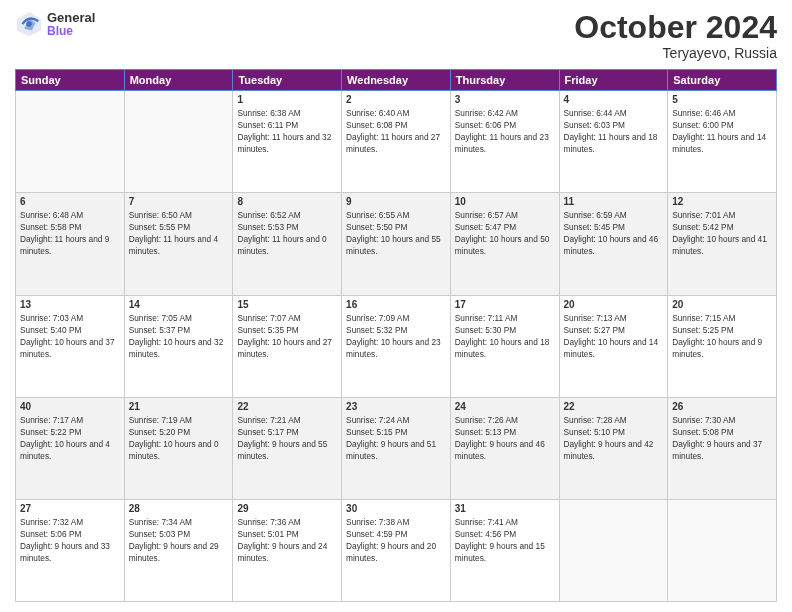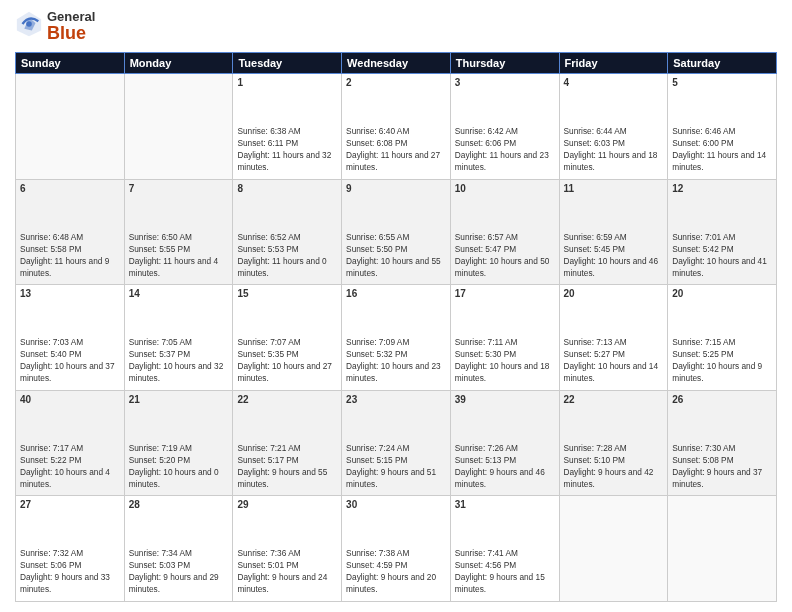--- a/index.html
+++ b/index.html
@@ -18,37 +18,37 @@
       flex-direction: column;
     }
     .header {
       display: flex;
       justify-content: space-between;
       align-items: flex-start;
       margin-bottom: 8px;
     }
     .logo {
       display: flex;
-      align-items: flex-start;
+      align-items: flex-end;
       gap: 4px;
     }
     .logo-text {
       display: flex;
       flex-direction: column;
       line-height: 1.1;
     }
     .logo-general {
       font-size: 13px;
       font-weight: bold;
       color: #333;
     }
     .logo-blue {
-      font-size: 18px;
-      font-weight: bold;
-      color: #c2410c;
+      font-size: 12px;
+      font-weight: bold;
+      color: #8b5cf6;
     }
     .logo-icon {
       width: 28px;
       height: 28px;
     }
     .title-block {
       text-align: right;
     }
     .month-title {
       font-size: 32px;
@@ -91,49 +91,52 @@
     .day-num {
       font-size: 10px;
       font-weight: bold;
       display: block;
       margin-bottom: 2px;
     }
     .day-info {
       line-height: 1.45;
       color: #333;
       font-size: 8.3px;
-      margin-top: 37px;
     }
     tr:nth-child(even) td {
       background-color: #f2f2f2;
     }
     tr:nth-child(odd) td {
       background-color: #ffffff;
     }
     .calendar thead tr th {
-      background-color: #0f172a;
+      background-color: #701a75;
     }
   </style>
 </head>
 <body>
 
 <div class="page">
   <div class="header">
     <div class="logo">
       <svg class="logo-icon" viewBox="0 0 30 30" xmlns="http://www.w3.org/2000/svg">
         <polygon points="15,2 28,10 28,22 15,28 2,22 2,10" fill="#4472C4" opacity="0.15"></polygon>
         <path d="M8,15 Q15,5 25,12" stroke="#4472C4" stroke-width="2.5" fill="none"></path>
         <path d="M15,8 L22,14 L18,22 L10,20 Z" fill="#4472C4" opacity="0.5"></path>
         <circle cx="15" cy="15" r="3" fill="#4472C4"></circle>
       </svg>
       <div class="logo-text">
         <span class="logo-general">General</span>
         <span class="logo-blue">Blue</span>
       </div>
     </div>
+    <div class="title-block">
+      <div class="month-title">October 2024</div>
+      <div class="location">Teryayevo, Russia</div>
+    </div>
   </div>
 
   <table class="calendar">
     <thead>
       <tr>
       <th>Sunday</th>
           <th>Monday</th>
           <th>Tuesday</th>
           <th>Wednesday</th>
           <th>Thursday</th>
@@ -237,21 +240,21 @@
           </td>
           <td>
             <span class="day-num">22</span>
             <div class="day-info">Sunrise: 7:21 AM<br>Sunset: 5:17 PM<br>Daylight: 9 hours and 55 minutes.</div>
           </td>
           <td>
             <span class="day-num">23</span>
             <div class="day-info">Sunrise: 7:24 AM<br>Sunset: 5:15 PM<br>Daylight: 9 hours and 51 minutes.</div>
           </td>
           <td>
-            <span class="day-num">39</span>
+            <span class="day-num">24</span>
             <div class="day-info">Sunrise: 7:26 AM<br>Sunset: 5:13 PM<br>Daylight: 9 hours and 46 minutes.</div>
           </td>
           <td>
             <span class="day-num">22</span>
             <div class="day-info">Sunrise: 7:28 AM<br>Sunset: 5:10 PM<br>Daylight: 9 hours and 42 minutes.</div>
           </td>
           <td>
             <span class="day-num">26</span>
             <div class="day-info">Sunrise: 7:30 AM<br>Sunset: 5:08 PM<br>Daylight: 9 hours and 37 minutes.</div>
           </td>

